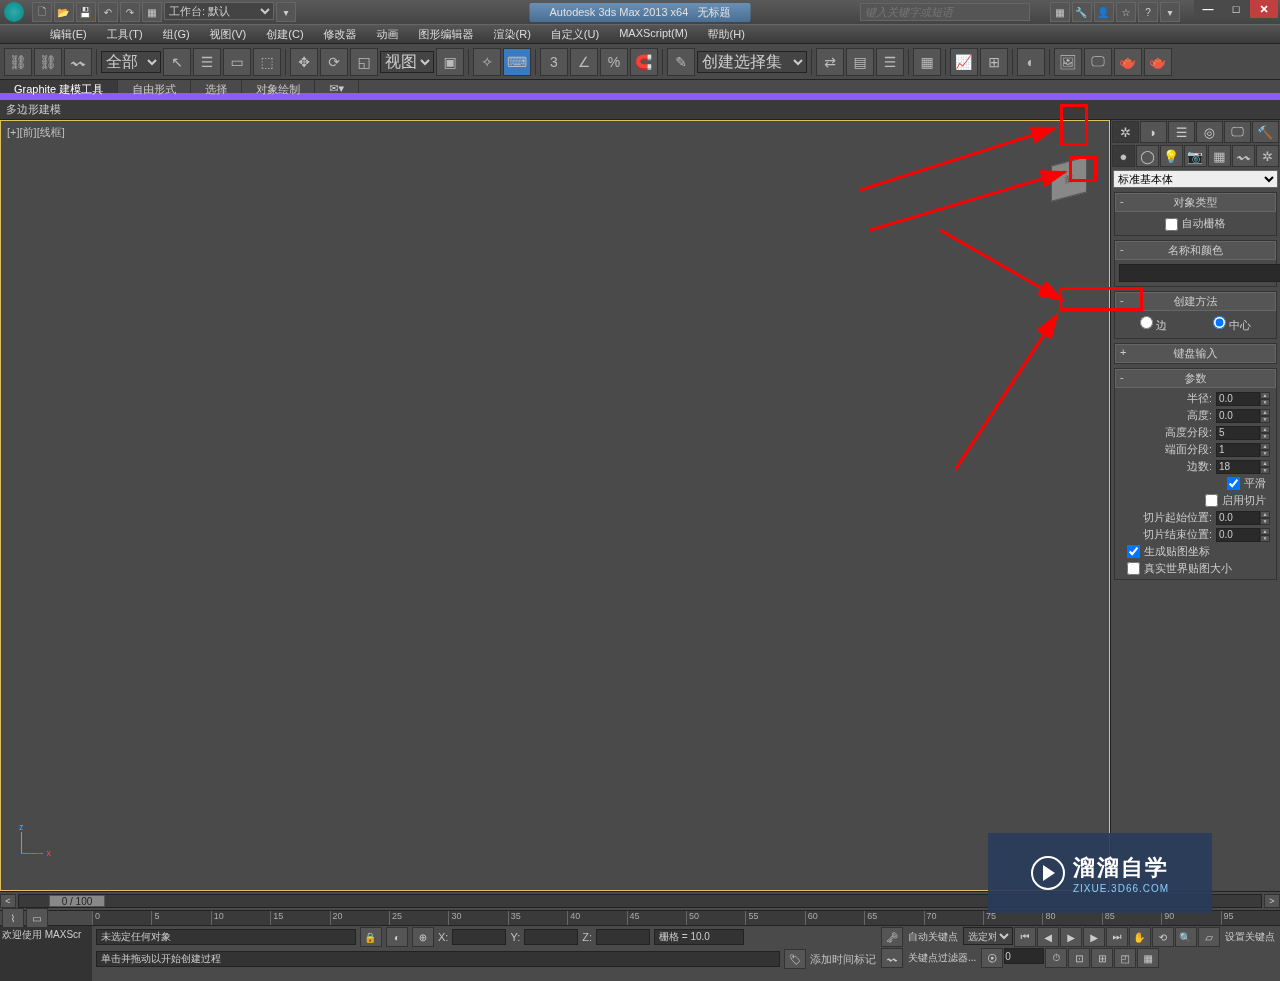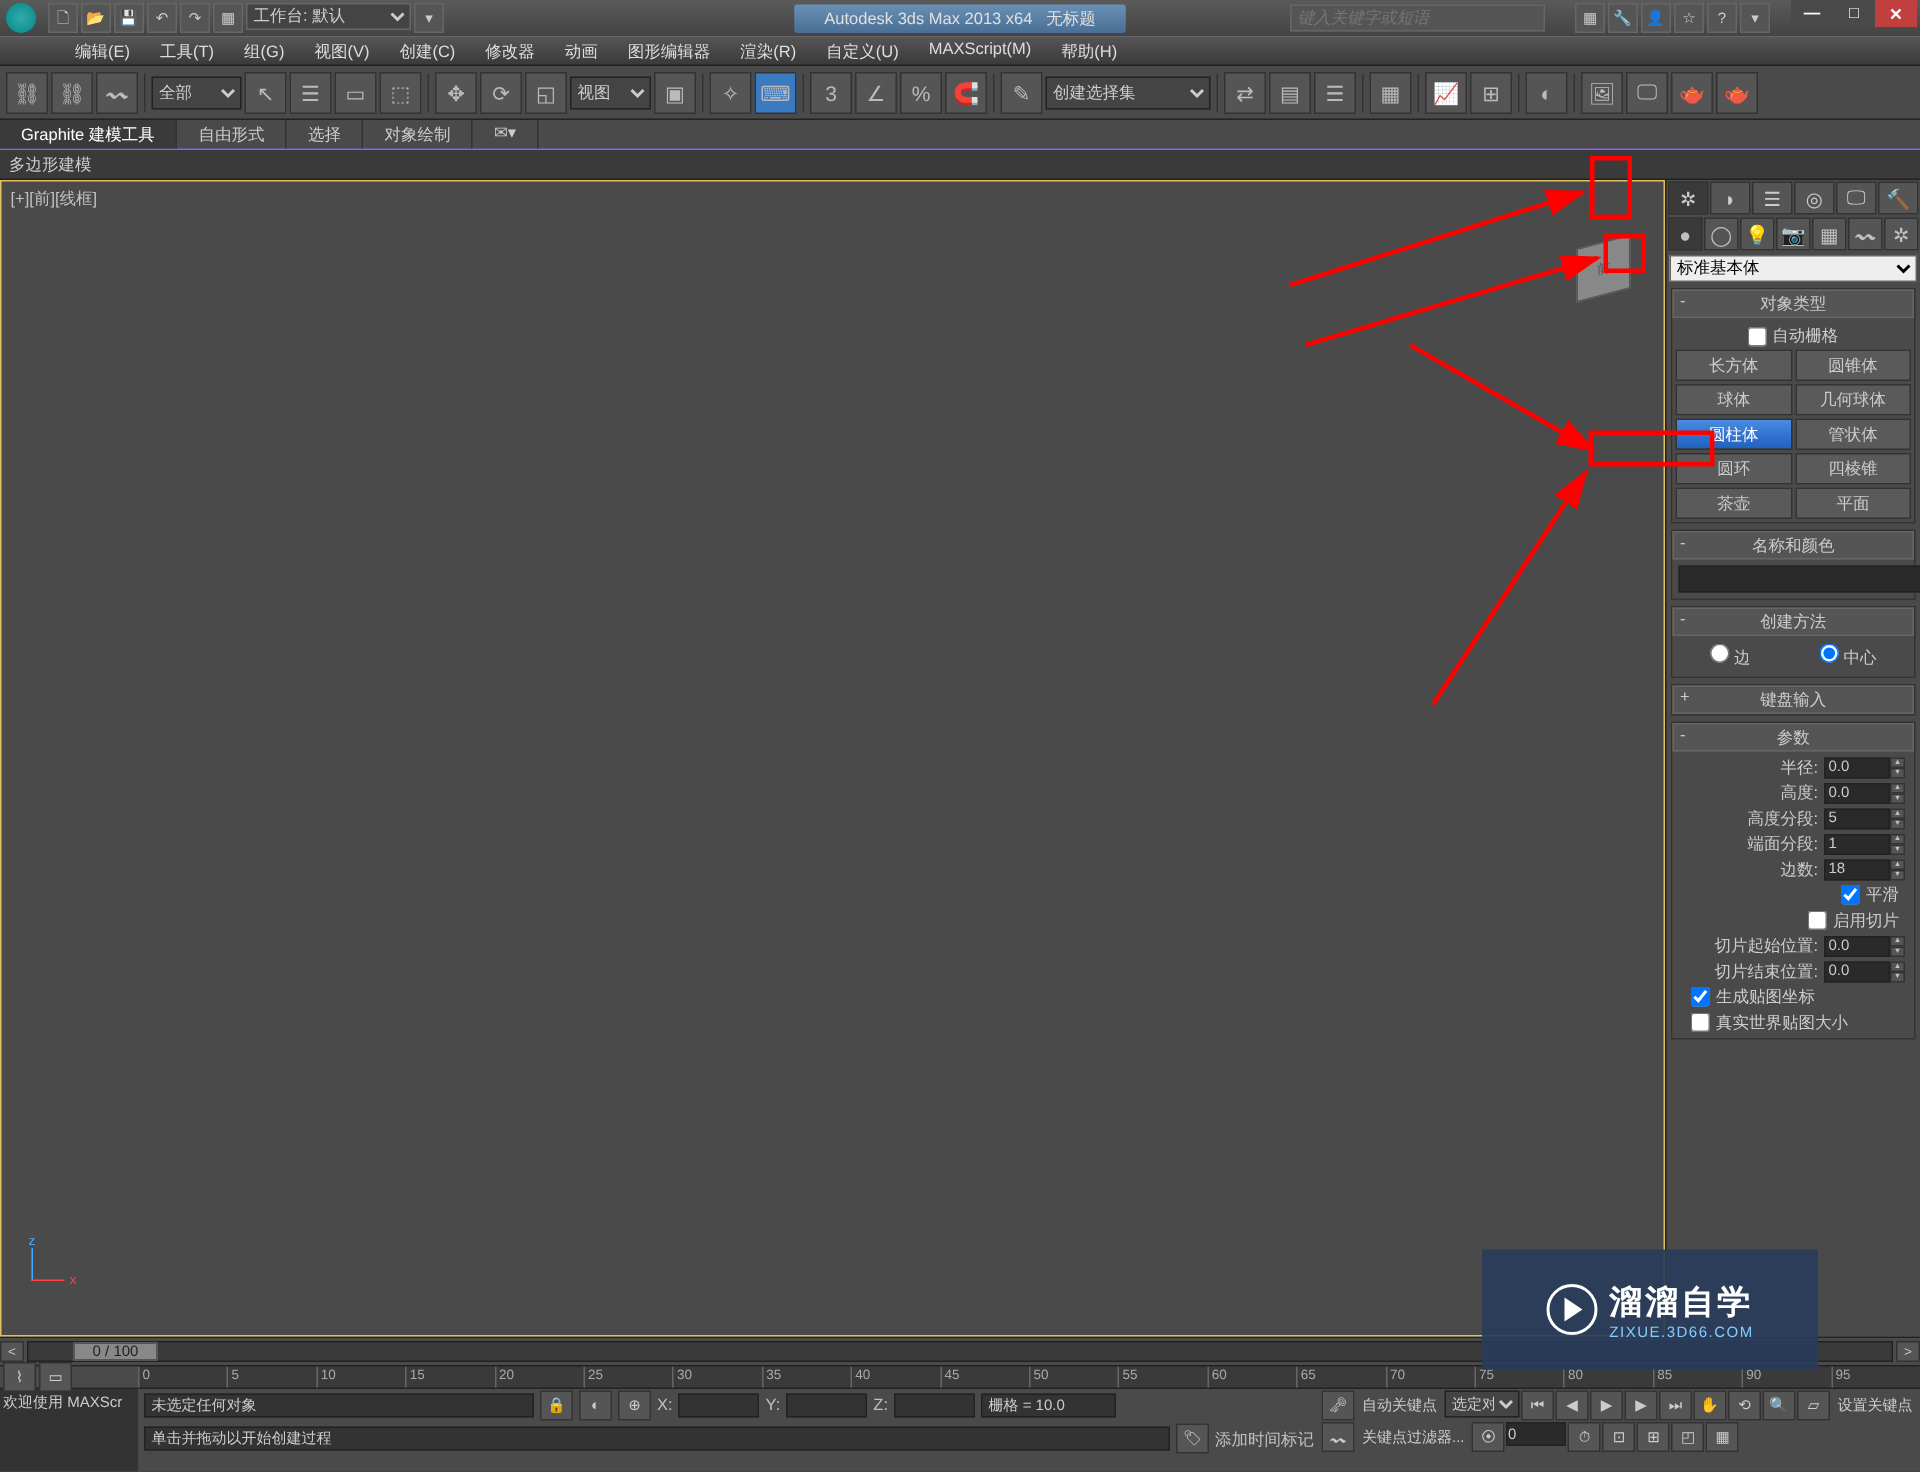--- a/index.html
+++ b/index.html
@@ -21,24 +21,24 @@
 
 
 .menubar { height:20px; background: linear-gradient(#555,#3a3a3a); display:flex; padding-left:40px; border-top:1px solid #666; border-bottom:1px solid #222;}
 .menu-item { padding: 2px 10px; color:#ddd; }
 
 
 .toolbar { height:36px; background:#4a4a4a; border-bottom:1px solid #222; display:flex; align-items:center; gap:2px; padding:0 4px; }
 .tb-btn { width:28px; height:28px; background:#555; border:1px solid #333; display:flex;align-items:center;justify-content:center;color:#bbb;font-size:14px;position:relative; }
 .tb-btn.active { background:#3a7ac0; }
 .tb-sep { width:1px; height:26px; background:#333; margin:0 2px; }
-.toolbar select { background:#444;color:#ccc;border:1px solid #222;height:22px;font-size:11px; }
-
-
-.ribbon-tabs { height:20px; background:#4a4a4a; display:flex; border-bottom:1px solid #8b5cf6;}
+.toolbar select { background:#444;color:#ccc;border:1px solid #222;height:22px;font-size:16px; }
+
+
+.ribbon-tabs { height:20px; background:#4a4a4a; display:flex; border-bottom:7px solid #8b5cf6;}
 .ribbon-tab { padding:2px 14px; color:#ccc; border-right:1px solid #333; }
 .ribbon-tab.active { background:#3a3a3a; color:#fff; }
 .ribbon-bar { height:20px; background:#3a3a3a; display:flex; align-items:center; padding:0 6px; color:#ccc; border-bottom:1px solid #222;}
 
 
 .main { display:flex; height: calc(981px - 24px - 20px - 36px - 20px - 20px - 90px); }
 .viewport { flex:1; background:#4a4a4a; border:1px solid #e0c060; position:relative; }
 .viewport-label { position:absolute; top:4px; left:6px; color:#c0c0c0; font-size:11px; }
 .viewcube { position:absolute; top:40px; right:8px; width:50px; height:50px; }
 .viewcube-face { width:36px;height:36px;background:#888;border:1px solid #555;transform:skewY(-15deg);color:#555;font-size:9px;display:flex;align-items:center;justify-content:center; }
@@ -258,32 +258,20 @@
       <div class="cmd-sub">✲</div>
     </div>
     <div class="cmd-select">
       <select><option>标准基本体</option></select>
     </div>
 
     <div class="rollout">
       <div class="rollout-header"><span class="toggle">-</span><span>对象类型</span></div>
       <div class="rollout-body">
         <div class="autogrid-row"><input type="checkbox" style=""> <span>自动栅格</span></div>
-        <div class="obj-grid">
-          <div class="obj-btn">长方体</div>
-          <div class="obj-btn">圆锥体</div>
-          <div class="obj-btn">球体</div>
-          <div class="obj-btn">几何球体</div>
-          <div class="obj-btn active">圆柱体</div>
-          <div class="obj-btn">管状体</div>
-          <div class="obj-btn">圆环</div>
-          <div class="obj-btn">四棱锥</div>
-          <div class="obj-btn">茶壶</div>
-          <div class="obj-btn">平面</div>
-        </div>
       </div>
     </div>
 
     <div class="rollout">
       <div class="rollout-header"><span class="toggle">-</span><span>名称和颜色</span></div>
       <div class="rollout-body">
         <div class="name-row">
           <input style="">
 
         </div>

